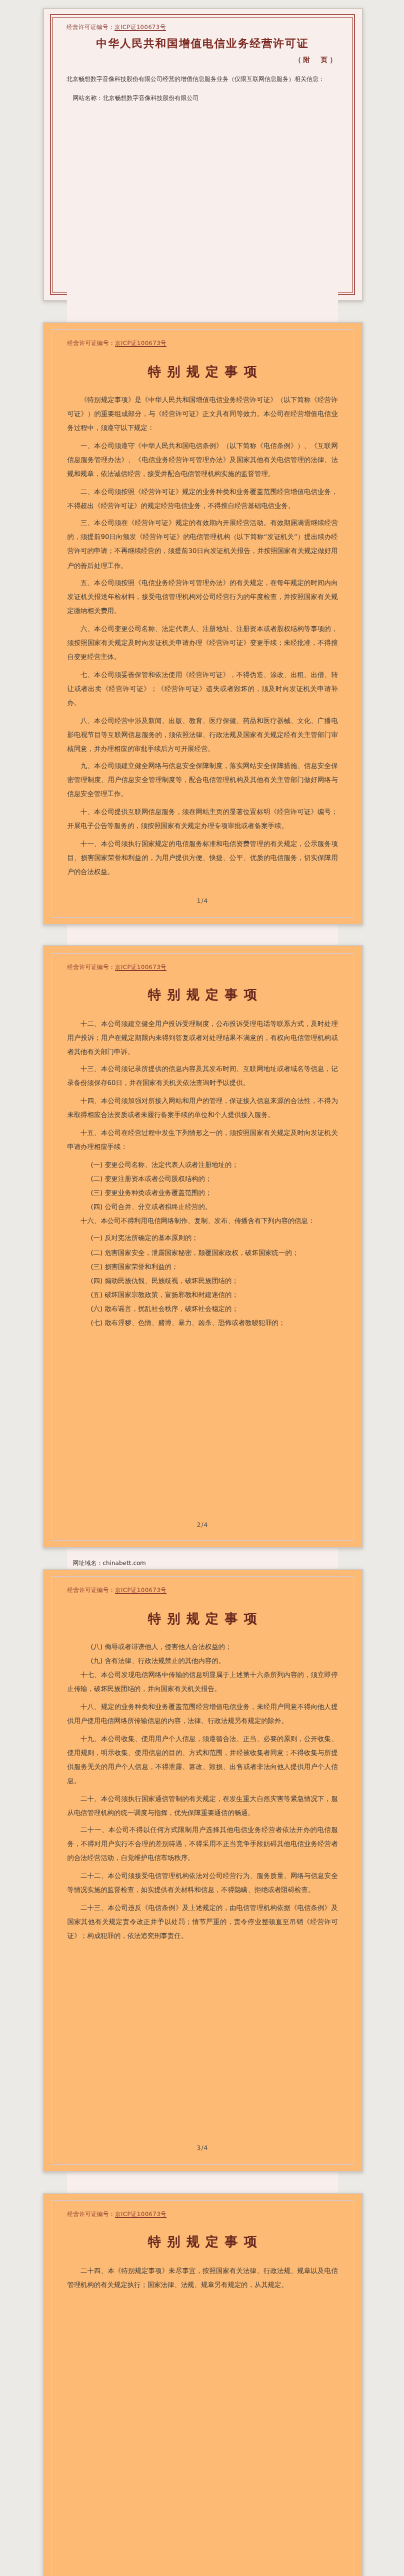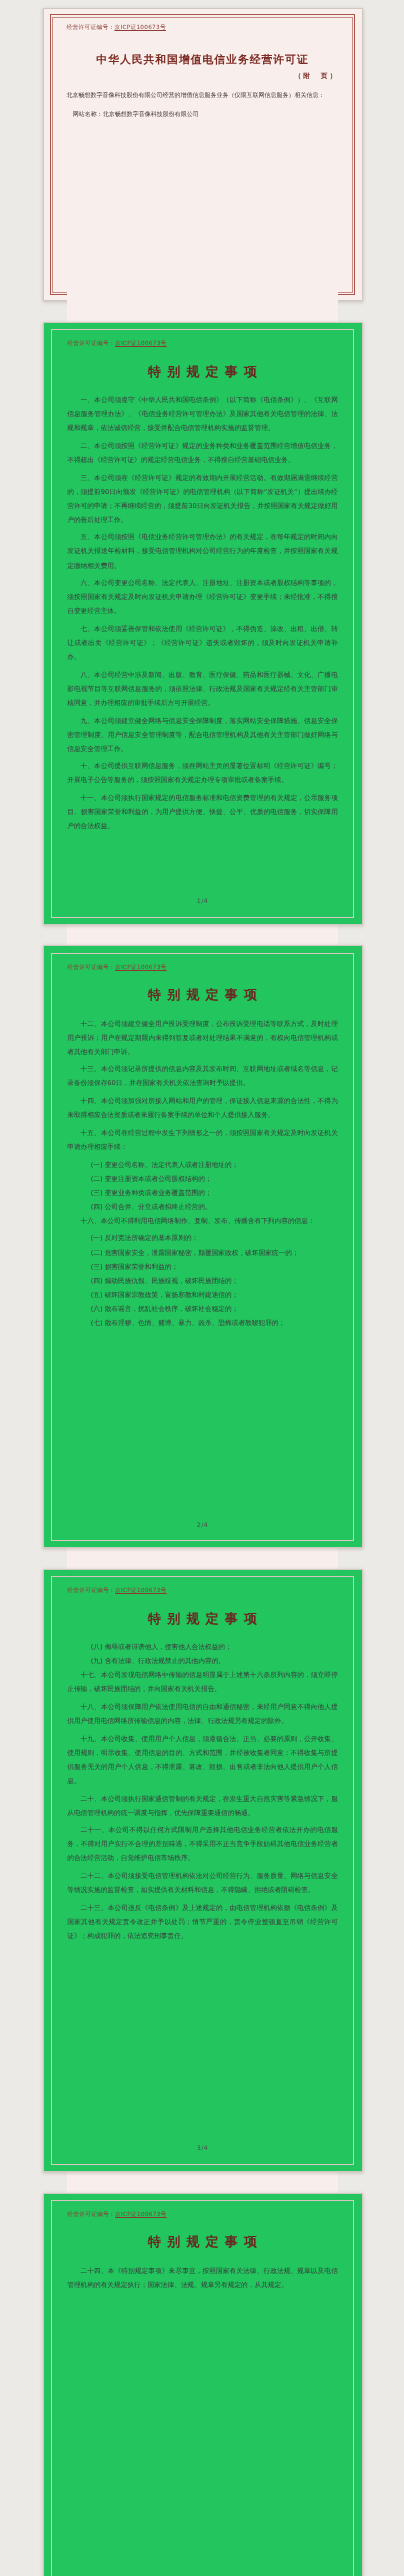--- a/index.html
+++ b/index.html
@@ -13,21 +13,21 @@
   .stack {
     display: flex;
     flex-direction: column;
     align-items: center;
     row-gap: 20.6px;
     padding-top: 8.2px;
     padding-bottom: 62px;
   }
   .sheet {
     width: 320px;
-    background: #22c55e;
+    background: #fdba74;
     border: 0.5px solid #cfc9c2;
     box-shadow: 0 1px 3.6px rgba(80, 70, 60, 0.28);
     position: relative;
   }
 
   
   .cert {
     height: 293px;
     background: #f8efec;
     padding: 5.2px 6.2px;
@@ -43,21 +43,21 @@
     padding: 6.2px 13.4px 5.2px 13.4px;
   }
   .lic-header {
     font-size: 5.7px;
     letter-spacing: 0.3px;
     color: #8d3a32;
     white-space: nowrap;
   }
   .lic-number { text-decoration: underline; text-underline-offset: 1px; }
   .cert-title {
-    margin-top: 21px;
+    margin-top: 5px;
     text-align: center;
     font-size: 10.8px;
     font-weight: bold;
     letter-spacing: 1px;
     color: #7c2a22;
     font-family: Liberation Mono, monospace;
   }
   .cert-subtitle {
     text-align: right;
     font-size: 6.7px;
@@ -146,20 +146,21 @@
     </div>
   </section>
 
   <section class="sheet prov">
     <div class="prov-frame">
       <div class="lic-header">
         <span>经营许可证编号：</span><span class="lic-number">京ICP证100673号</span>
       </div>
       <h2 class="prov-title">特别规定事项</h2>
       <div class="prov-body">
+          <div class="para intro">《特别规定事项》是《中华人民共和国增值电信业务经营许可证》（以下简称《经营许可证》）的重要组成部分，与《经营许可证》正文具有同等效力。本公司在经营增值电信业务过程中，须遵守以下规定：</div>
           <div class="para item">一、本公司须遵守《中华人民共和国电信条例》（以下简称《电信条例》）、《互联网信息服务管理办法》、《电信业务经营许可管理办法》及国家其他有关电信管理的法律、法规和规章，依法诚信经营，接受并配合电信管理机构实施的监督管理。</div>
           <div class="para item">二、本公司须按照《经营许可证》规定的业务种类和业务覆盖范围经营增值电信业务，不得超出《经营许可证》的规定经营电信业务，不得擅自经营基础电信业务。</div>
           <div class="para item">三、本公司须在《经营许可证》规定的有效期内开展经营活动。有效期届满需继续经营的，须提前90日向颁发《经营许可证》的电信管理机构（以下简称“发证机关”）提出续办经营许可的申请；不再继续经营的，须提前30日向发证机关报告，并按照国家有关规定做好用户的善后处理工作。</div>
           <div class="para item">五、本公司须按照《电信业务经营许可管理办法》的有关规定，在每年规定的时间内向发证机关报送年检材料，接受电信管理机构对公司经营行为的年度检查，并按照国家有关规定缴纳相关费用。</div>
           <div class="para item">六、本公司变更公司名称、法定代表人、注册地址、注册资本或者股权结构等事项的，须按照国家有关规定及时向发证机关申请办理《经营许可证》变更手续；未经批准，不得擅自变更经营主体。</div>
           <div class="para item">七、本公司须妥善保管和依法使用《经营许可证》，不得伪造、涂改、出租、出借、转让或者出卖《经营许可证》；《经营许可证》遗失或者毁坏的，须及时向发证机关申请补办。</div>
           <div class="para item">八、本公司经营中涉及新闻、出版、教育、医疗保健、药品和医疗器械、文化、广播电影电视节目等互联网信息服务的，须依照法律、行政法规及国家有关规定经有关主管部门审核同意，并办理相应的审批手续后方可开展经营。</div>
           <div class="para item">九、本公司须建立健全网络与信息安全保障制度，落实网站安全保障措施、信息安全保密管理制度、用户信息安全管理制度等，配合电信管理机构及其他有关主管部门做好网络与信息安全管理工作。</div>
           <div class="para item">十、本公司提供互联网信息服务，须在网站主页的显著位置标明《经营许可证》编号；开展电子公告等服务的，须按照国家有关规定办理专项审批或者备案手续。</div>
           <div class="para item">十一、本公司须执行国家规定的电信服务标准和电信资费管理的有关规定，公示服务项目、损害国家荣誉和利益的，为用户提供方便、快捷、公平、优质的电信服务，切实保障用户的合法权益。</div>
@@ -199,21 +200,21 @@
   <section class="sheet prov">
     <div class="prov-frame">
       <div class="lic-header">
         <span>经营许可证编号：</span><span class="lic-number">京ICP证100673号</span>
       </div>
       <h2 class="prov-title">特别规定事项</h2>
       <div class="prov-body">
           <div class="para sub">(八) 侮辱或者诽谤他人，侵害他人合法权益的；</div>
           <div class="para sub">(九) 含有法律、行政法规禁止的其他内容的。</div>
           <div class="para item">十七、本公司发现电信网络中传输的信息明显属于上述第十六条所列内容的，须立即停止传输，破坏民族团结的，并向国家有关机关报告。</div>
-          <div class="para item">十八、本公司须保障用户依法使用电信的自由和通信秘密，未经用户同意不得向他人提供用户使用电信网络所传输信息的内容，法律、行政法规另有规定的除外。</div>
+          <div class="para item">十八、规定的业务种类和业务覆盖范围经营增值电信业务，未经用户同意不得向他人提供用户使用电信网络所传输信息的内容，法律、行政法规另有规定的除外。</div>
           <div class="para item">十九、本公司收集、使用用户个人信息，须遵循合法、正当、必要的原则，公开收集、使用规则，明示收集、使用信息的目的、方式和范围，并经被收集者同意；不得收集与所提供服务无关的用户个人信息，不得泄露、篡改、毁损、出售或者非法向他人提供用户个人信息。</div>
           <div class="para item">二十、本公司须执行国家通信管制的有关规定，在发生重大自然灾害等紧急情况下，服从电信管理机构的统一调度与指挥，优先保障重要通信的畅通。</div>
           <div class="para item">二十一、本公司不得以任何方式限制用户选择其他电信业务经营者依法开办的电信服务，不得对用户实行不合理的差别待遇，不得采用不正当竞争手段妨碍其他电信业务经营者的合法经营活动，自觉维护电信市场秩序。</div>
           <div class="para item">二十二、本公司须接受电信管理机构依法对公司经营行为、服务质量、网络与信息安全等情况实施的监督检查，如实提供有关材料和信息，不得隐瞒、拒绝或者阻碍检查。</div>
           <div class="para item">二十三、本公司违反《电信条例》及上述规定的，由电信管理机构依据《电信条例》及国家其他有关规定责令改正并予以处罚；情节严重的，责令停业整顿直至吊销《经营许可证》；构成犯罪的，依法追究刑事责任。</div>
         </div>
       <div class="page-number">3/4</div>
     </div>
   </section>
 

